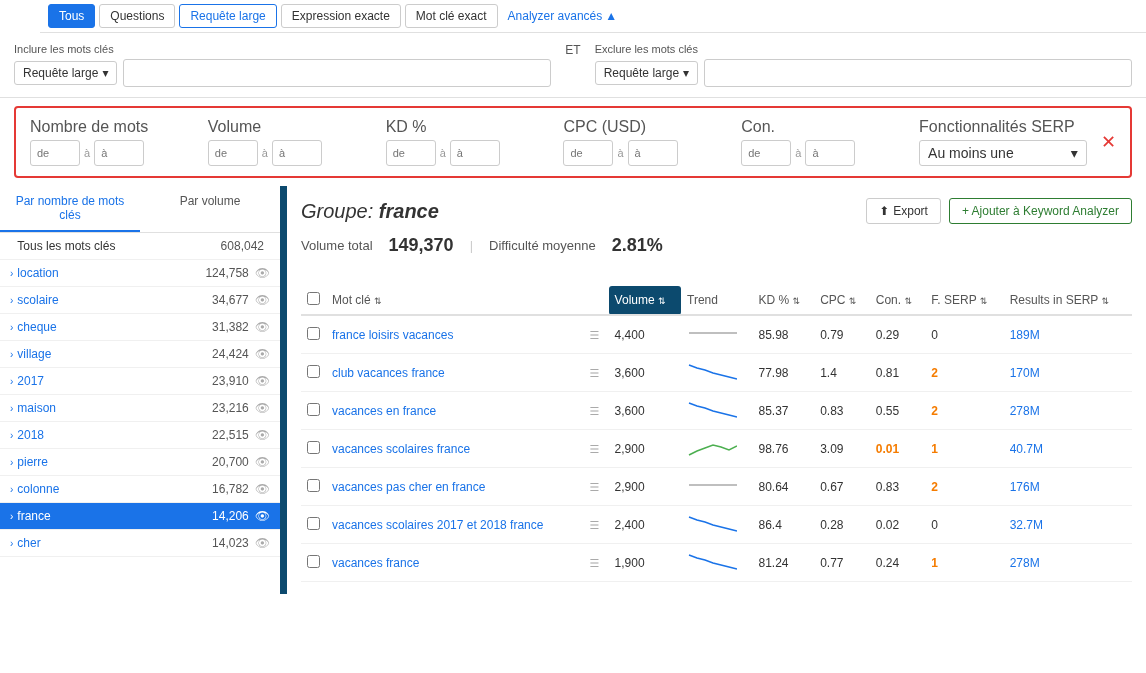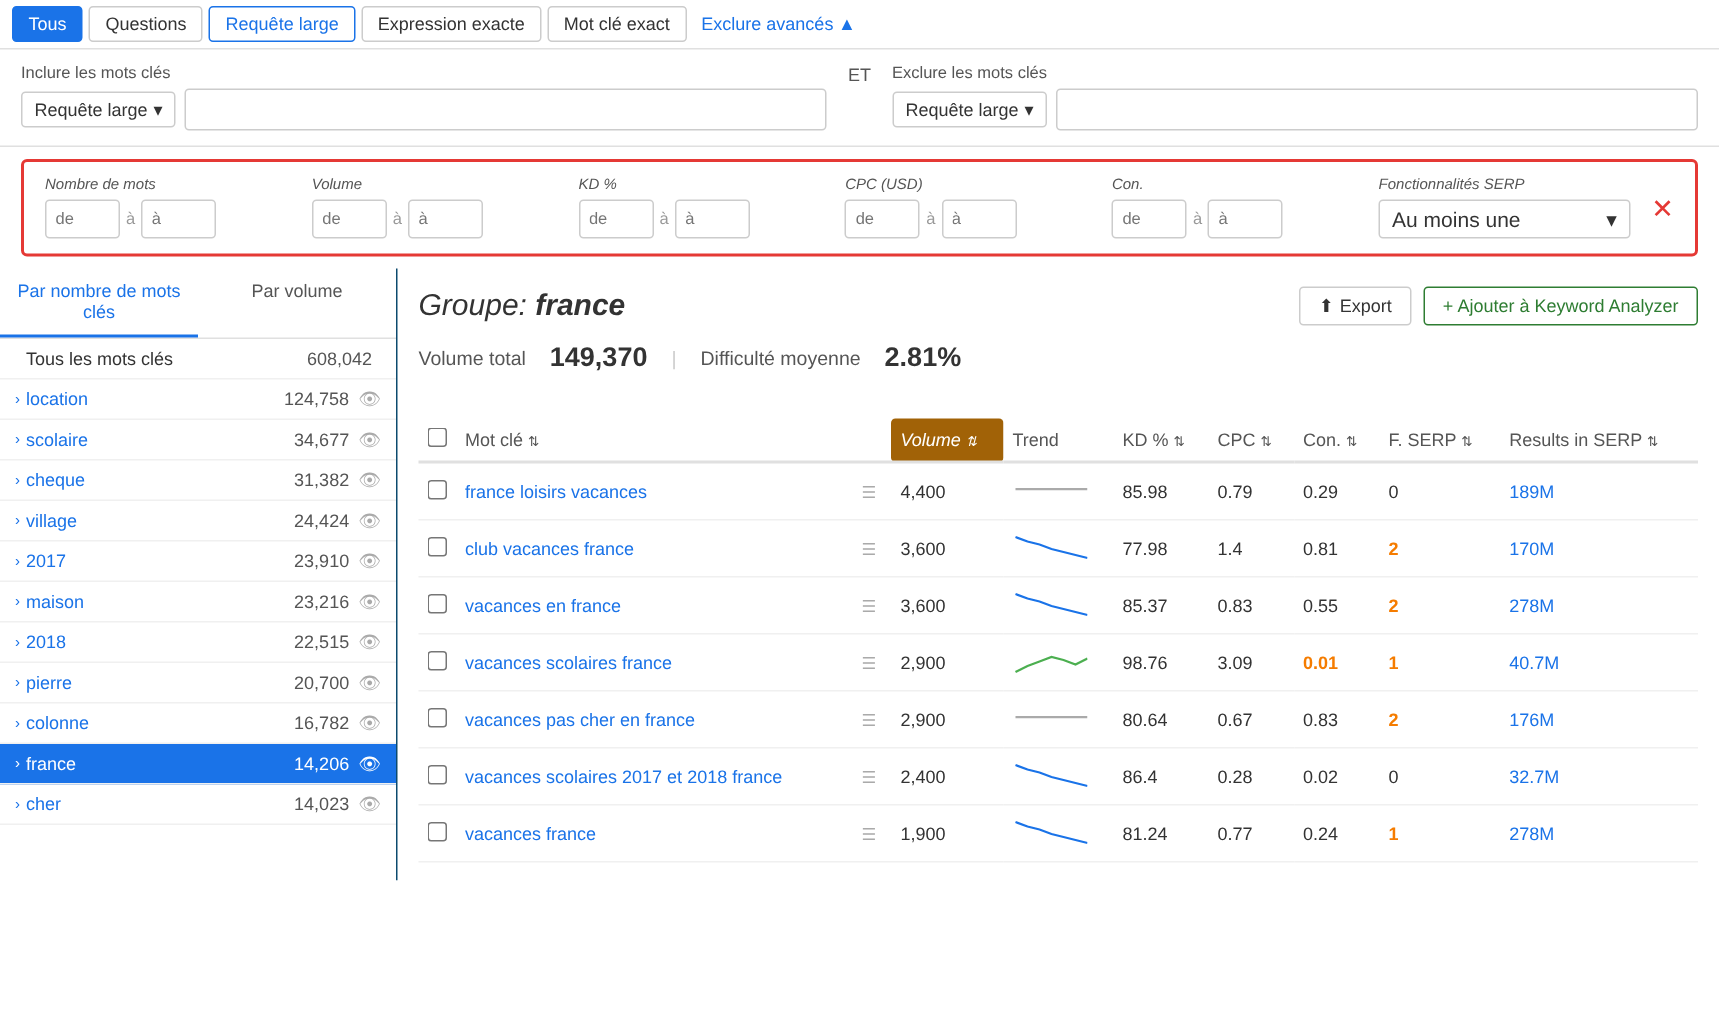--- a/index.html
+++ b/index.html
@@ -1,48 +1,48 @@
 <!DOCTYPE html>
 <html><head>
   <meta charset="utf-8">
   <style>
     * { box-sizing: border-box; margin: 0; padding: 0; }
     body { font-family: Arial, sans-serif; font-size: 12px; color: #333; background: #fff; overflow-x: hidden; }
 
     
-    .top-bar { display: flex; align-items: center; padding: 4px 8px; border-bottom: 1px solid #e0e0e0; gap: 4px; }
+    .top-bar { display: flex; align-items: center; padding: 4px 8px; border-bottom: 1px solid #e0e0e0; gap: 4px; margin-left: 40px; }
     .filter-btn { padding: 4px 10px; border: 1px solid #ccc; border-radius: 3px; background: #fff; cursor: pointer; font-size: 12px; color: #333; }
     .filter-btn.active { background: #1a73e8; color: #fff; border-color: #1a73e8; }
     .filter-btn.outline-blue { border-color: #1a73e8; color: #1a73e8; background: #fff; }
     .filtres-avances { color: #1a73e8; background: none; border: none; cursor: pointer; font-size: 12px; display: flex; align-items: center; gap: 3px; margin-left: 6px; }
 
     
     .include-exclude-row { display: flex; align-items: flex-start; padding: 10px 14px; gap: 10px; border-bottom: 1px solid #e0e0e0; }
     .ie-group { display: flex; flex-direction: column; gap: 4px; flex: 1; }
     .ie-label { font-size: 11px; color: #555; }
     .ie-inputs { display: flex; gap: 6px; align-items: center; }
     .select-box { border: 1px solid #ccc; border-radius: 3px; padding: 4px 8px; font-size: 12px; background: #fff; cursor: pointer; display: flex; align-items: center; gap: 4px; white-space: nowrap; }
     .text-input { border: 1px solid #ccc; border-radius: 3px; padding: 4px 8px; font-size: 12px; flex: 1; height: 28px; }
     .et-label { font-size: 12px; color: #555; padding: 0 4px; }
 
     
     .advanced-filters { border: 2px solid #e53935; border-radius: 4px; margin: 8px 14px; padding: 10px 14px; display: flex; align-items: center; gap: 10px; }
     .filter-group { display: flex; flex-direction: column; gap: 4px; flex: 1; }
-    .filter-group-label { font-size: 10px; color: #555; font-style: italic; }
+    .filter-group-label { font-size: 16px; color: #555; }
     .filter-range { display: flex; gap: 4px; align-items: center; }
     .range-input { border: 1px solid #ccc; border-radius: 3px; padding: 3px 6px; font-size: 11px; width: 50px; height: 26px; color: #999; }
     .range-sep { color: #999; font-size: 11px; }
     .serp-select { border: 1px solid #ccc; border-radius: 3px; padding: 3px 8px; font-size: 14px; background: #fff; cursor: pointer; display: flex; align-items: center; gap: 4px; min-width: 120px; height: 26px; }
     .close-filters { color: #e53935; font-size: 18px; cursor: pointer; margin-left: 4px; flex-shrink: 0; }
 
     
     .main { display: flex; }
 
     
-    .sidebar { width: 265px; flex-shrink: 0; border-right: 1px solid #0c4a6e; }
+    .sidebar { width: 287px; flex-shrink: 0; border-right: 7px solid #0c4a6e; }
     .sidebar-tabs { display: flex; border-bottom: 1px solid #e0e0e0; }
     .sidebar-tab { flex: 1; padding: 8px 10px; text-align: center; font-size: 12px; cursor: pointer; color: #555; border-bottom: 2px solid transparent; }
     .sidebar-tab.active { color: #1a73e8; border-bottom: 2px solid #1a73e8; }
     .sidebar-item { display: flex; align-items: center; padding: 6px 10px; cursor: pointer; border-bottom: 1px solid #f0f0f0; }
     .sidebar-item.active { background: #1a73e8; color: #fff; }
     .sidebar-item.active .sidebar-count { color: #fff; }
     .sidebar-item.active .eye-icon { color: #fff; }
     .sidebar-chevron { color: #1a73e8; font-size: 10px; margin-right: 4px; flex-shrink: 0; }
     .sidebar-item.active .sidebar-chevron { color: #fff; }
     .sidebar-name { flex: 1; font-size: 12px; color: #1a73e8; }
@@ -59,21 +59,21 @@
     .export-btn { border: 1px solid #ccc; border-radius: 3px; background: #fff; padding: 5px 12px; font-size: 12px; cursor: pointer; color: #333; display: flex; align-items: center; gap: 4px; }
     .add-btn { border: 1px solid #2e7d32; border-radius: 3px; background: #fff; padding: 5px 12px; font-size: 12px; cursor: pointer; color: #2e7d32; display: flex; align-items: center; gap: 4px; }
 
     .stats-row { display: flex; align-items: center; gap: 16px; margin-bottom: 10px; font-size: 13px; color: #555; margin-top: 11px; }
     .stats-row strong { font-size: 18px; color: #333; font-weight: bold; }
     .stats-sep { color: #ccc; }
 
     
     .kw-table { width: 100%; border-collapse: collapse; font-size: 12px; margin-top: 30px; }
     .kw-table th { background: #fff; border-bottom: 2px solid #e0e0e0; padding: 6px 6px; text-align: left; color: #555; font-weight: normal; white-space: nowrap; cursor: pointer; }
-    .kw-table th.sorted { background: #a16207; color: #fff; border-radius: 3px; font-style: italic; }
+    .kw-table th.sorted { background: #0c4a6e; color: #fff; border-radius: 3px; }
     .kw-table td { padding: 6px 6px; border-bottom: 1px solid #f0f0f0; vertical-align: middle; }
     .kw-link { color: #1a73e8; text-decoration: none; }
     .sort-icon { font-size: 9px; display: inline-block; }
     .result-link { color: #1a73e8; font-size: 12px; }
     .con-orange { color: #f57c00; font-weight: bold; }
     .checkbox-cell { width: 20px; }
     input[type="checkbox"] { cursor: pointer; }
     .filter-icon { color: #aaa; font-size: 11px; cursor: pointer; }
 
     
@@ -82,21 +82,21 @@
 </head>
 <body>
 
 <div class="top-bar">
   <button class="filter-btn active">Tous</button>
   <button class="filter-btn">Questions</button>
   <button class="filter-btn outline-blue">Requête large</button>
   <button class="filter-btn">Expression exacte</button>
   <button class="filter-btn">Mot clé exact</button>
   <button class="filtres-avances">
-    <span>Exclure avancés</span>
+    <span>Analyzer avancés</span>
     <span>▲</span>
   </button>
 </div>
 
 <div class="include-exclude-row">
   <div class="ie-group">
     <div class="ie-label">Inclure les mots clés</div>
     <div class="ie-inputs">
       <div class="select-box">
         <span>Requête large</span>

